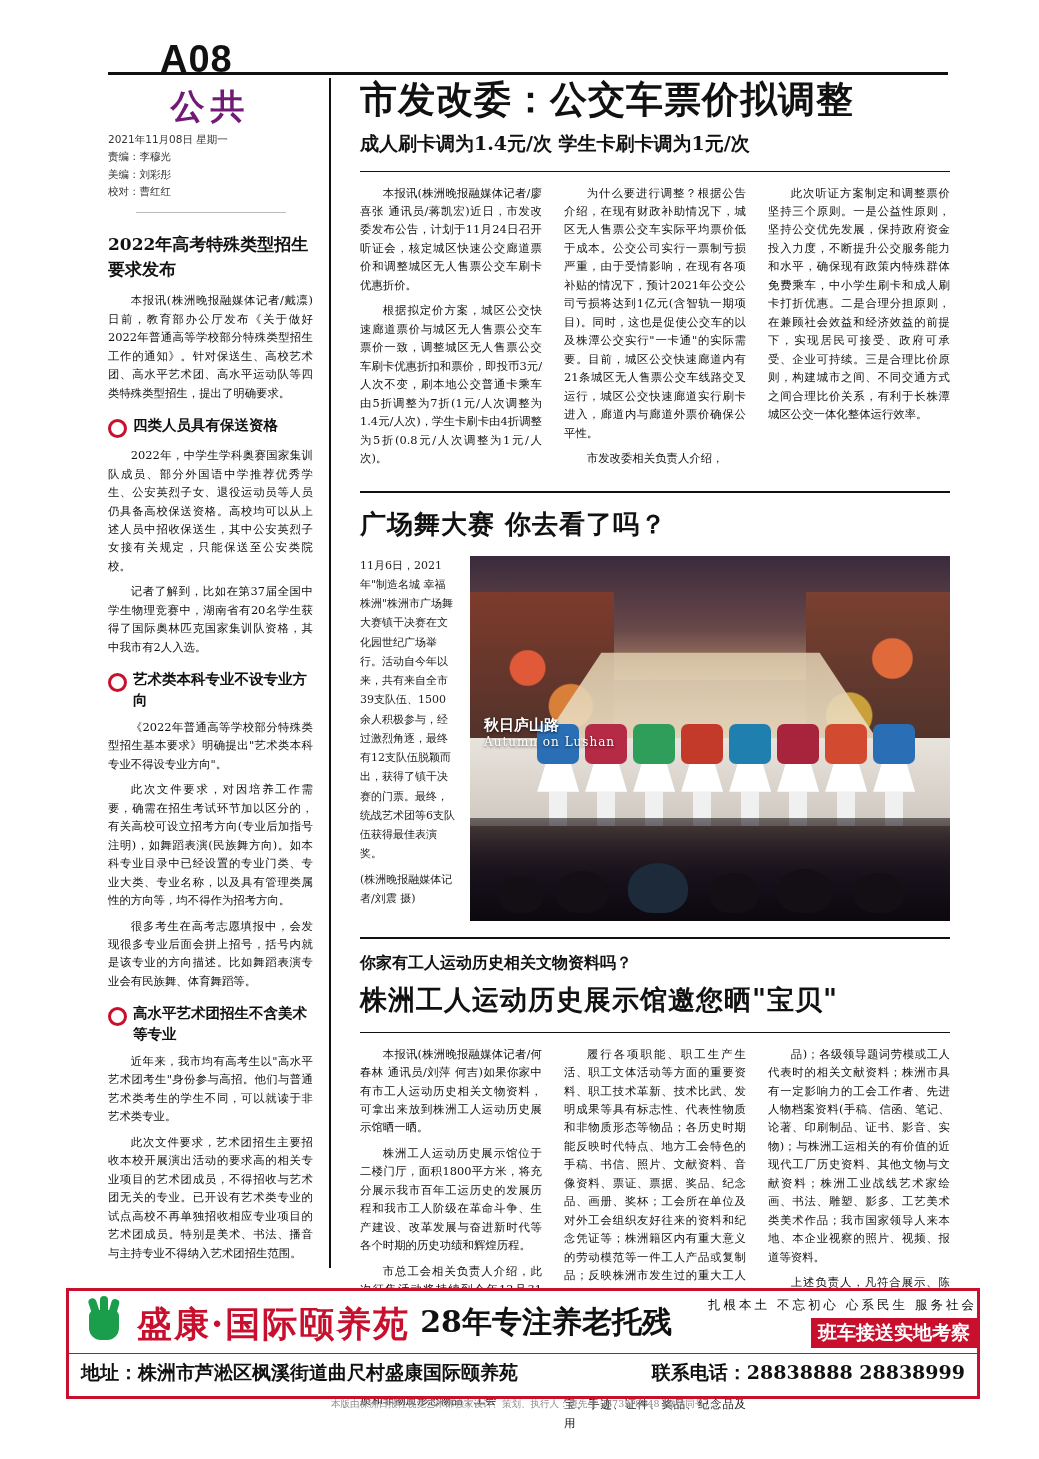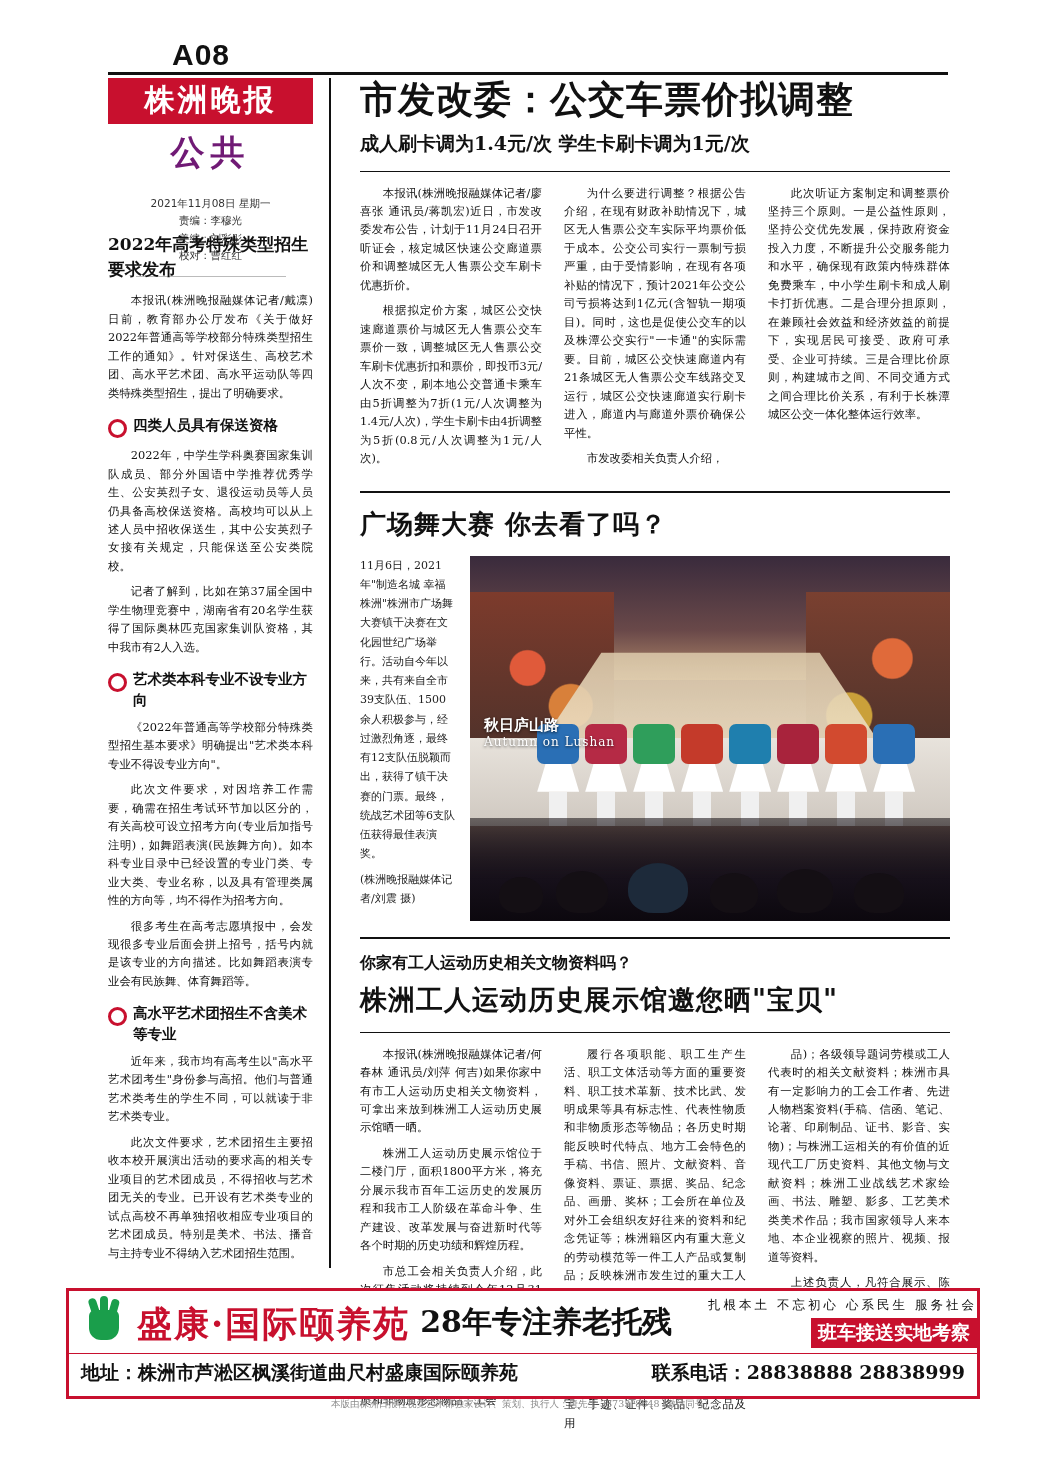--- a/index.html
+++ b/index.html
@@ -9,23 +9,22 @@
     font-family:"DejaVu Sans","Liberation Sans",sans-serif;
     color:#111;
     position:relative;
     overflow:hidden;
   }
   .page{position:absolute;inset:0;}
 
   
   .page-number{
     position:absolute;left:160px;top:38px;
-    font-size:30px;font-weight:bold;letter-spacing:1px;
+    font-size:38px;font-weight:bold;letter-spacing:1px;
     font-family:"Liberation Sans",sans-serif;
-    margin-left:12px;
   }
   .rule-top{
     position:absolute;left:108px;top:72px;width:840px;height:3px;background:#111;
   }
 
   
   .masthead{
     position:absolute;left:108px;top:78px;width:205px;
   }
   .mast-logo{
@@ -35,21 +34,21 @@
     font-weight:bold;font-size:30px;letter-spacing:3px;
     line-height:1;
   }
   .mast-section{
     text-align:center;font-weight:bold;font-size:34px;
     color:#701a75;letter-spacing:6px;
     margin-top:6px;
     font-family:"DejaVu Serif","Liberation Serif",serif;
   }
   .mast-meta{
-    margin-top:19px;text-align:center;font-size:10.5px;color:#333;line-height:1.65;
+    margin-top:1px;font-size:10.5px;color:#333;line-height:1.65;
   }
   .mast-rule{
     margin:12px auto 0;width:150px;height:1px;background:#bbb;
   }
 
   
   .col-left{
     position:absolute;left:108px;top:232px;width:205px;
   }
   .left-headline{
@@ -237,21 +236,20 @@
 </style>
 </head>
 <body>
 
 <div class="page">
 
   <div class="page-number">A08</div>
   <div class="rule-top"></div>
 
   <div class="masthead">
-    <div class="mast-logo">株洲晚报</div>
     <div class="mast-section">公共</div>
     <div class="mast-meta">
       <div>2021年11月08日 星期一</div>
       <div>责编：李穆光</div>
       <div>美编：刘彩彤</div>
       <div>校对：曹红红</div>
     </div>
     <div class="mast-rule"></div>
   </div>
 

